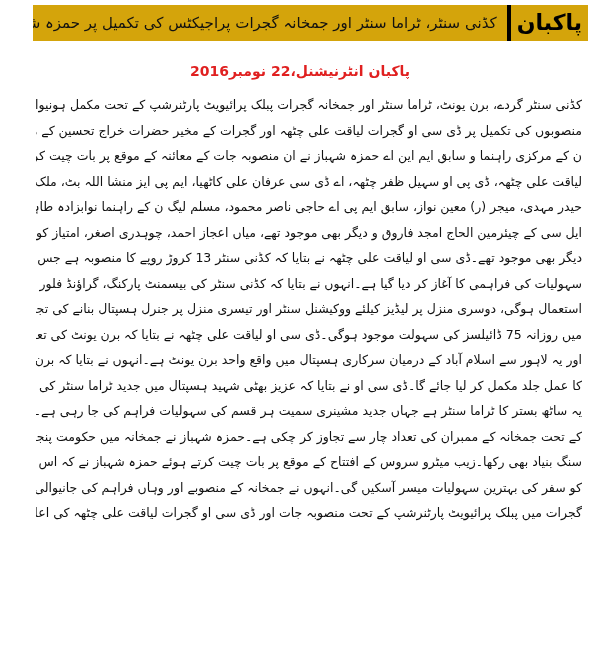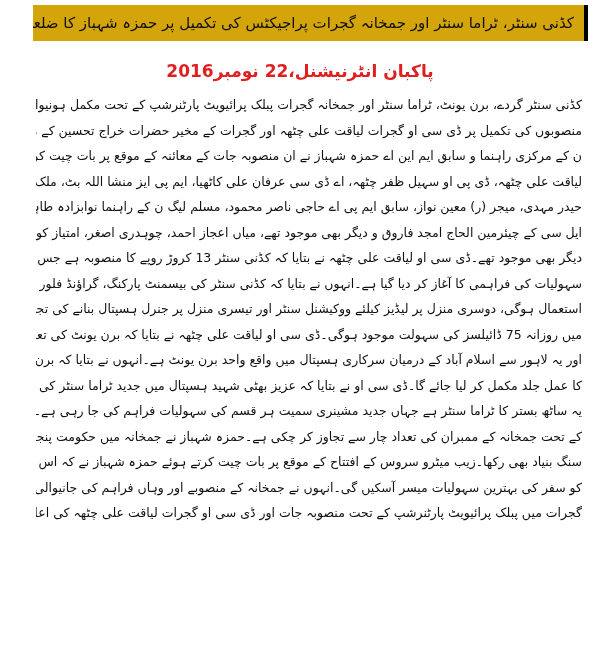--- a/index.html
+++ b/index.html
@@ -51,21 +51,21 @@
       text-align: right;
     }
     .dateline {
       position: absolute;
       top: 60px;
       left: 0;
       width: 600px;
       text-align: center;
       direction: rtl;
       color: #e02020;
-      font-size: 17px;
+      font-size: 14px;
       font-weight: bold;
       line-height: 22px;
     }
     .article {
       position: absolute;
       left: 36px;
       top: 92px;
       width: 546px;
       direction: rtl;
       text-align: justify;
@@ -83,20 +83,21 @@
       height: 25.5px;
     }
     .article .line.last {
       text-align-last: right;
     }
   </style>
 </head>
 <body>
 
 <div class="header-bar">
+  <span class="brand">پاکبان</span>
   <span class="divider"></span>
   <span class="headline">کڈنی سنٹر، ٹراما سنٹر اور جمخانہ گجرات پراجیکٹس کی تکمیل پر حمزہ شہباز کا ضلعی انتظامیہ کو خراج تحسین</span>
 </div>
 
 <div class="dateline">پاکبان انٹرنیشنل،22 نومبر2016</div>
 
 <div class="article">
   <span class="line">کڈنی سنٹر گردے، برن یونٹ، ٹراما سنٹر اور جمخانہ گجرات پبلک پرائیویٹ پارٹنرشپ کے تحت مکمل ہونیوالے مثالی پراجیکٹس ہیں ان</span>
   <span class="line">منصوبوں کی تکمیل پر ڈی سی او گجرات لیاقت علی چٹھہ اور گجرات کے مخیر حضرات خراج تحسین کے مستحق ہیں۔ان خیالات کا اظہار مسلم لیگ</span>
   <span class="line">ن کے مرکزی راہنما و سابق ایم این اے حمزہ شہباز نے ان منصوبہ جات کے معائنہ کے موقع پر بات چیت کرتے ہوئے کیا، ڈی سی او</span>

